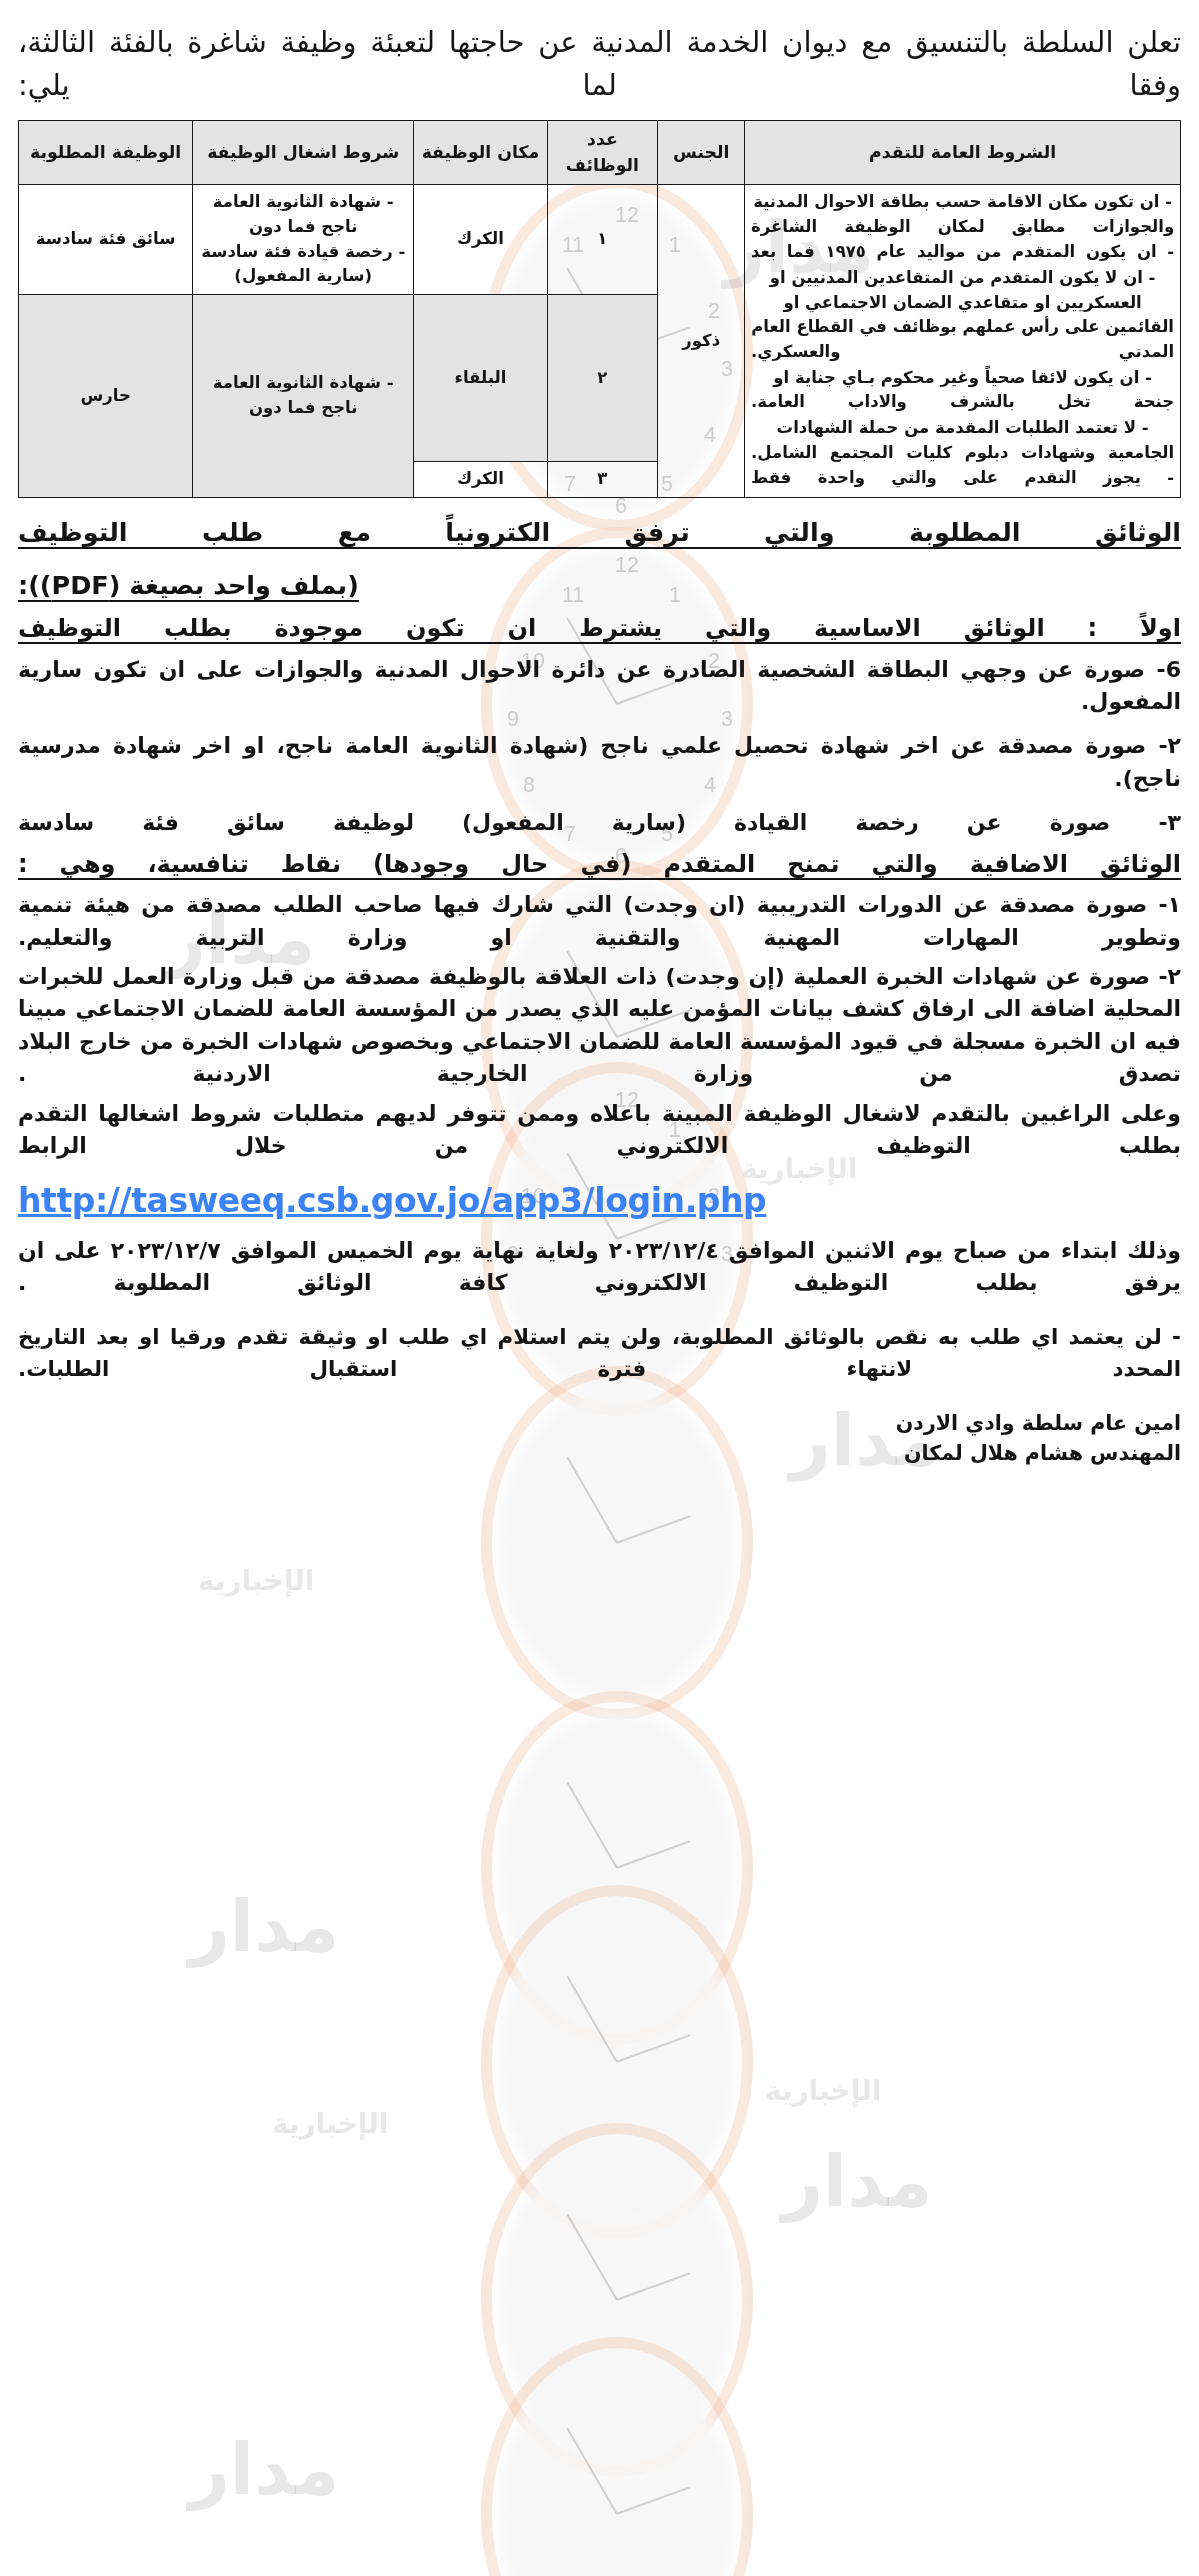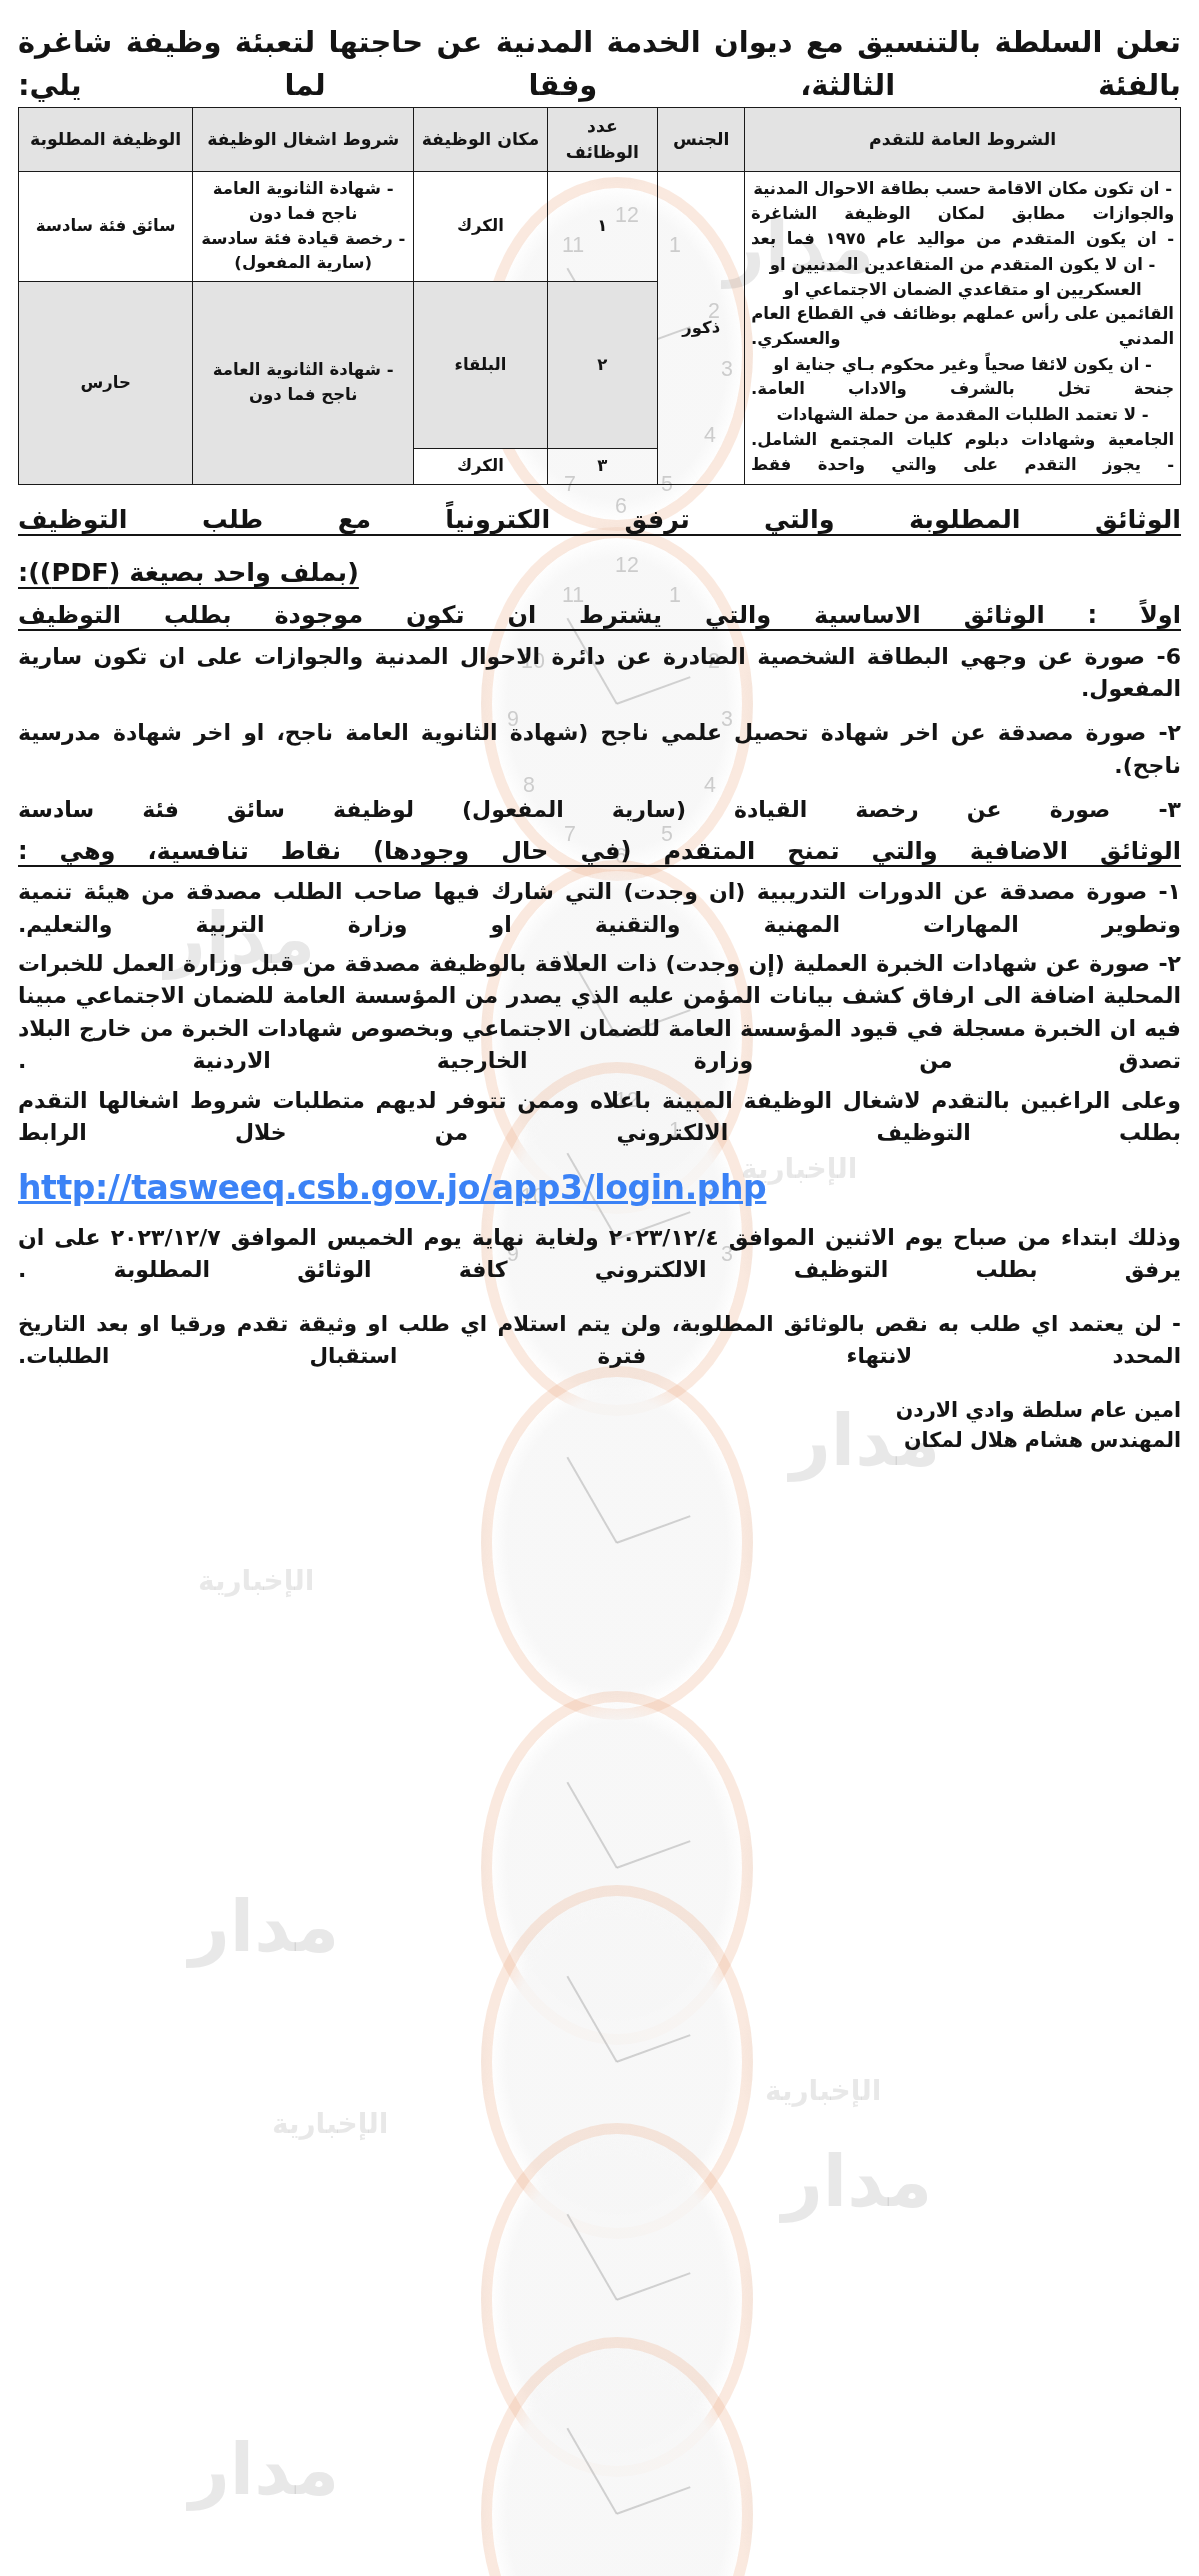--- a/index.html
+++ b/index.html
@@ -74,22 +74,22 @@
   
   #page {
     position: relative;
     z-index: 2;
     padding: 21.4px 18px 16.5px 18px;
   }
 
   h1.headline {
     font-size: 29px;
     line-height: 1.46;
-    font-weight: bold;
-    margin: 0 0 1px 0;
+    font-weight: normal;
+    margin: 0 0 14px 0;
     text-align: justify;
     text-align-last: justify;
     letter-spacing: 0.4px;
   }
 
   
   table.jobs {
     width: 100%;
     border-collapse: collapse;
     table-layout: fixed;

